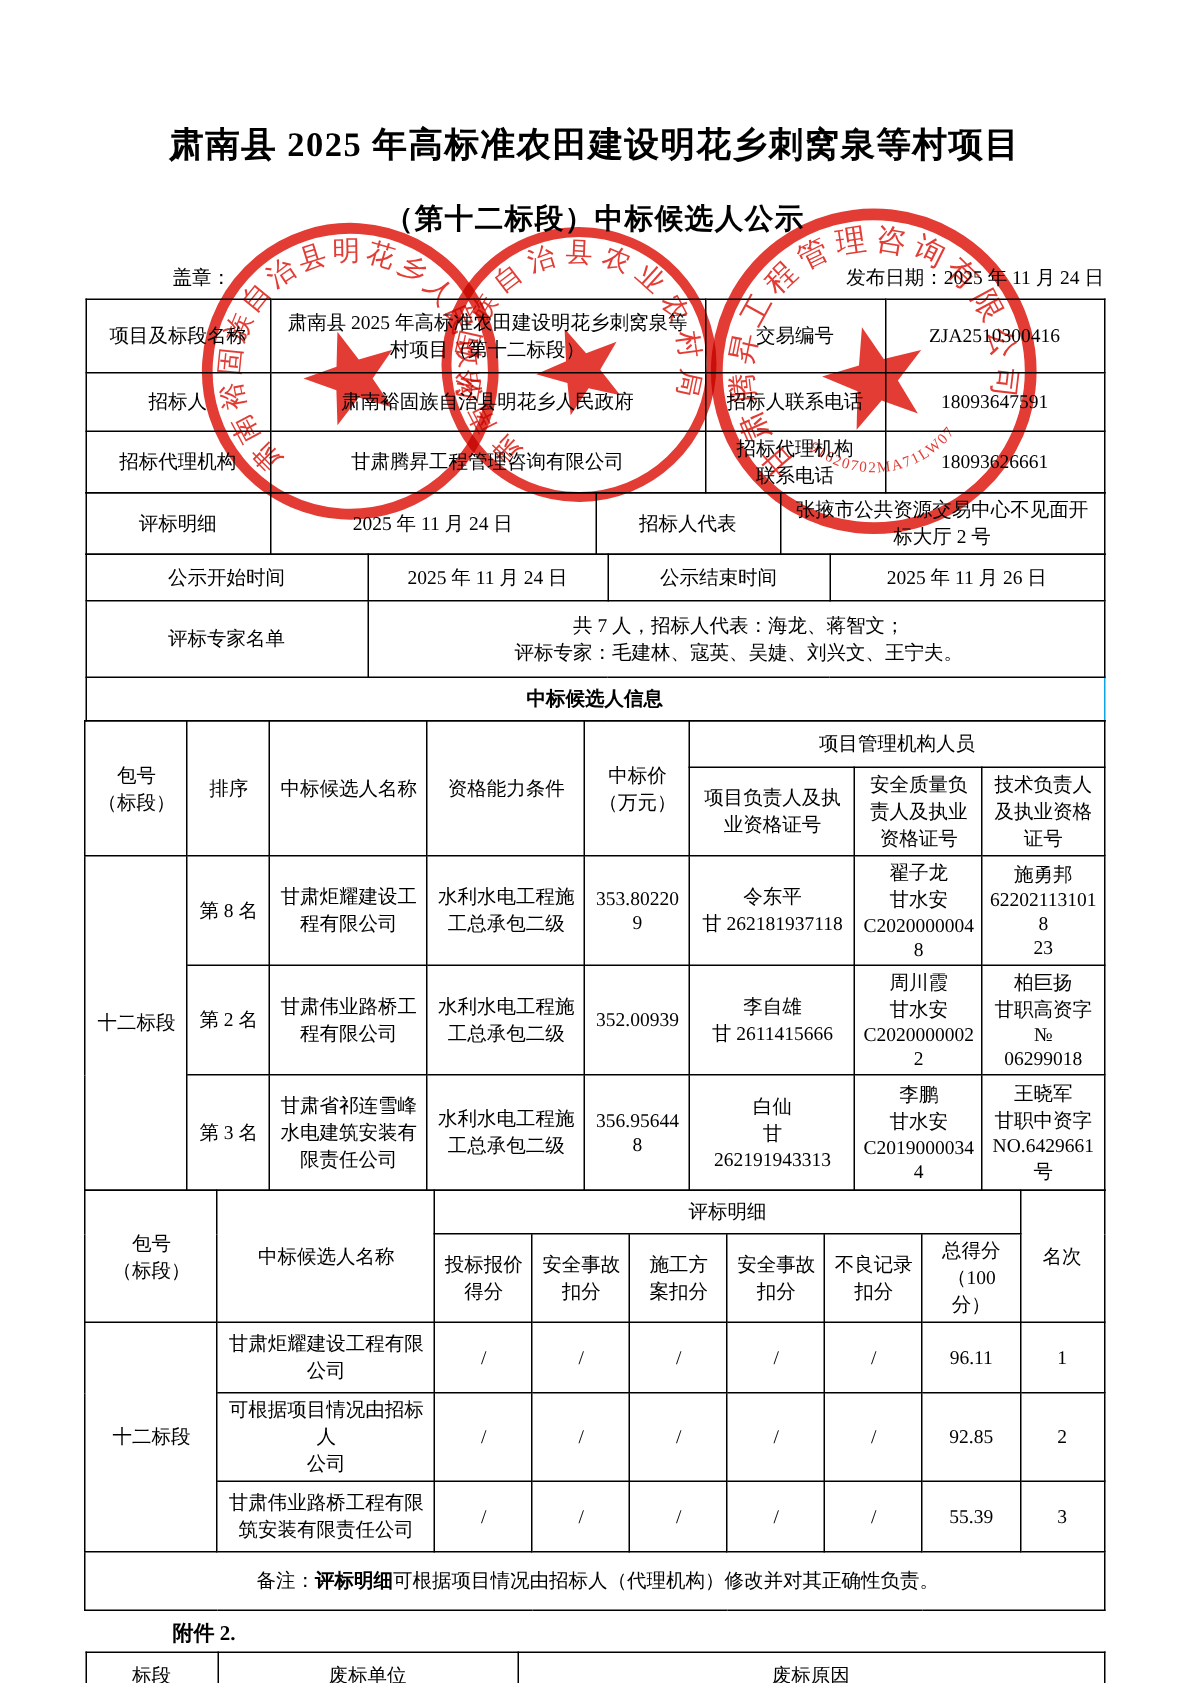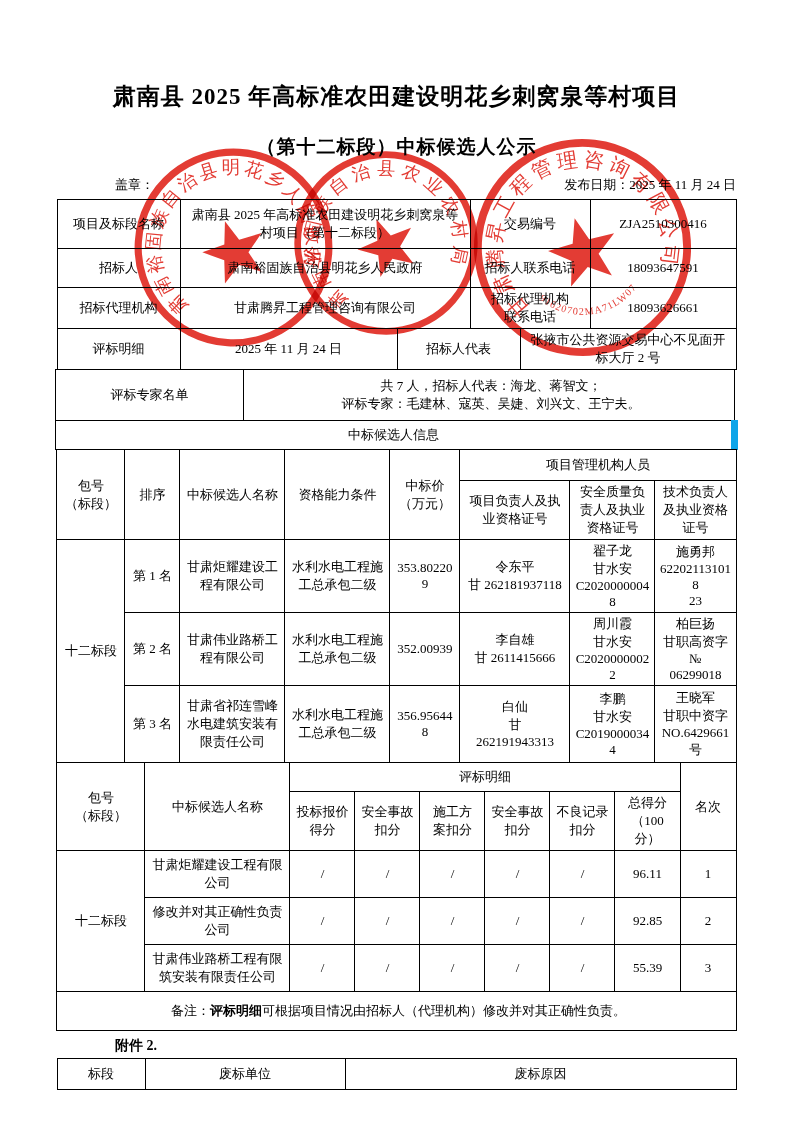--- a/index.html
+++ b/index.html
@@ -115,27 +115,33 @@
       </table>
 
     <table class="tbl">
       <colgroup>
           <col style="width:188px">
           <col style="width:160px">
           <col style="width:148px">
           <col style="width:183px">
         </colgroup>
       <tbody>
+          <tr class="rE">
+        <td>公示开始时间</td>
+        <td>2025 年 11 月 24 日</td>
+        <td>公示结束时间</td>
+        <td>2025 年 11 月 26 日</td>
+      </tr>
       <tr class="rF">
         <td>评标专家名单</td>
         <td colspan="3" class="pre tleft">共 7 人，招标人代表：海龙、蒋智文；
 评标专家：毛建林、寇英、吴婕、刘兴文、王宁夫。</td>
       </tr>
       <tr class="rG">
-        <td colspan="4" style="border-left:1px solid #000;border-right:7px solid #0ea5e9;">中标候选人信息</td>
+        <td colspan="4" style="border-left:1px solid #000;border-right:1px solid #0ea5e9;font-weight:bold;">中标候选人信息</td>
       </tr>
     </tbody>
       </table>
 
     <table class="tbl small-cell">
       <colgroup>
         <col style="width:68px">
           <col style="width:55px">
           <col style="width:105px">
           <col style="width:105px">
@@ -155,21 +161,21 @@
 （万元）</td>
         <td colspan="3">项目管理机构人员</td>
       </tr>
       <tr class="chdr2">
         <td>项目负责人及执业资格证号</td>
         <td>安全质量负责人及执业资格证号</td>
         <td>技术负责人及执业资格证号</td>
       </tr>
       <tr class="crow1">
         <td rowspan="3">十二标段</td>
-        <td>第 1 名</td>
+        <td>第 8 名</td>
         <td>甘肃炬耀建设工程有限公司</td>
         <td>水利水电工程施工总承包二级</td>
         <td>353.802209</td>
         <td class="pre">令东平
 甘 262181937118</td>
         <td class="pre">翟子龙
 甘水安
 C20200000048</td>
         <td class="pre">施勇邦
 622021131018
@@ -248,21 +254,21 @@
 公司</td>
         <td>/</td>
         <td>/</td>
         <td>/</td>
         <td>/</td>
         <td>/</td>
         <td>96.11</td>
         <td>1</td>
       </tr>
       <tr class="a1row">
-        <td class="pre">修改并对其正确性负责
+        <td class="pre">可根据项目情况由招标人
 公司</td>
         <td>/</td>
         <td>/</td>
         <td>/</td>
         <td>/</td>
         <td>/</td>
         <td>92.85</td>
         <td>2</td>
       </tr>
       <tr class="a1row">

